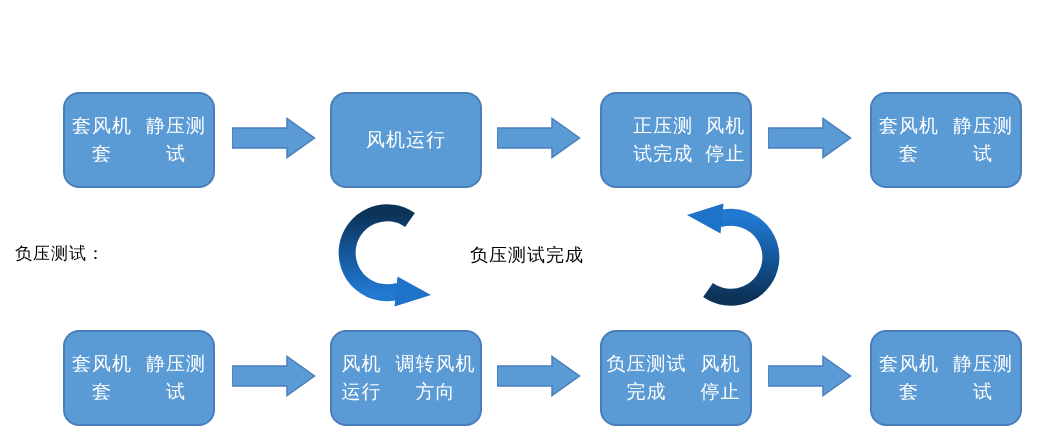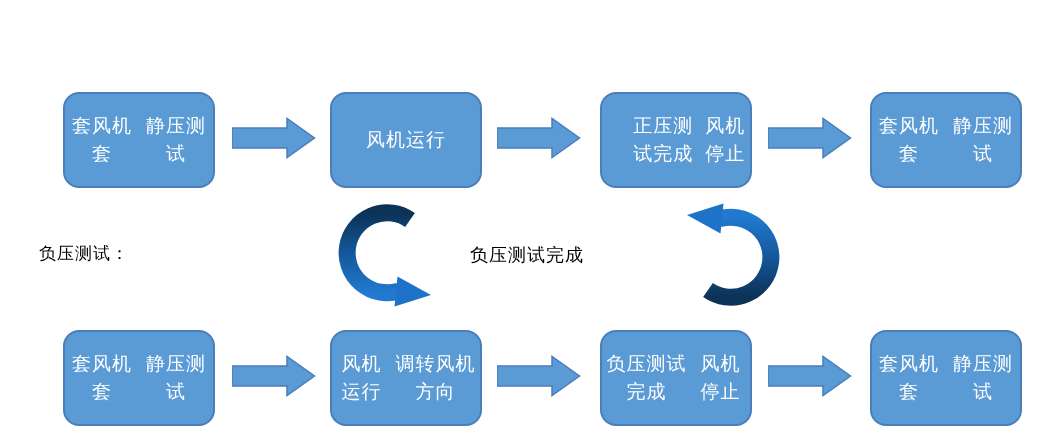--- a/index.html
+++ b/index.html
@@ -44,21 +44,21 @@
     color: #000000;
     letter-spacing: 1px;
     white-space: nowrap;
   }
 </style>
 </head>
 <body>
 
 <div class="canvas">
 
-  <div class="section-label" style="left:15px; top:242px;margin-left:24px;">负压测试：</div>
+  <div class="section-label" style="left:15px; top:242px;">负压测试：</div>
 
   <div class="box" style="left:63px; top:92px;">
     <div>套风机套</div>
     <div>静压测试</div>
   </div>
   <div class="box" style="left:330px; top:92px;">
     <div>风机运行</div>
   </div>
   <div class="box" style="left:600px; top:92px;padding-left:24px;">
     <div>正压测试完成</div>

